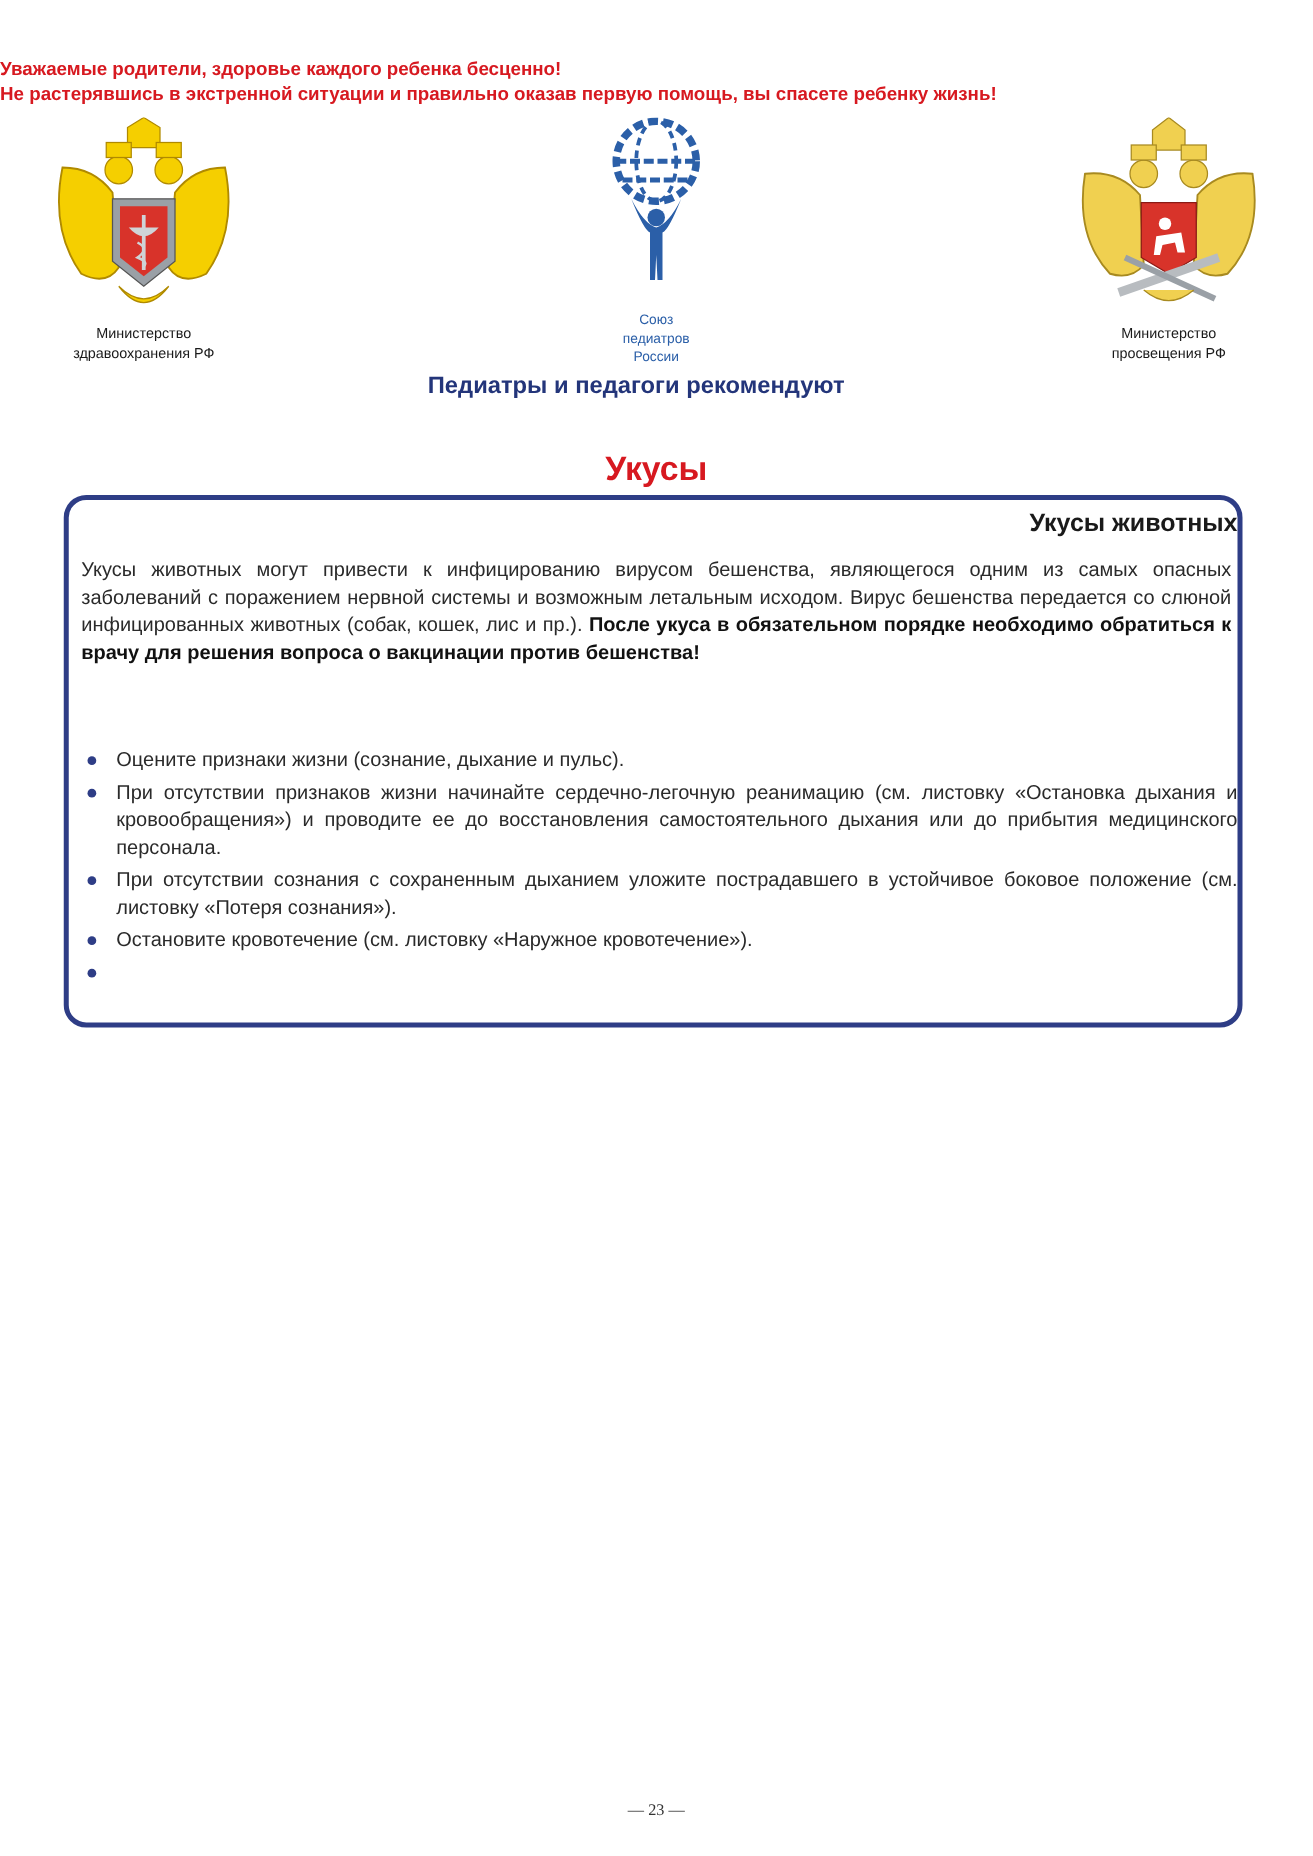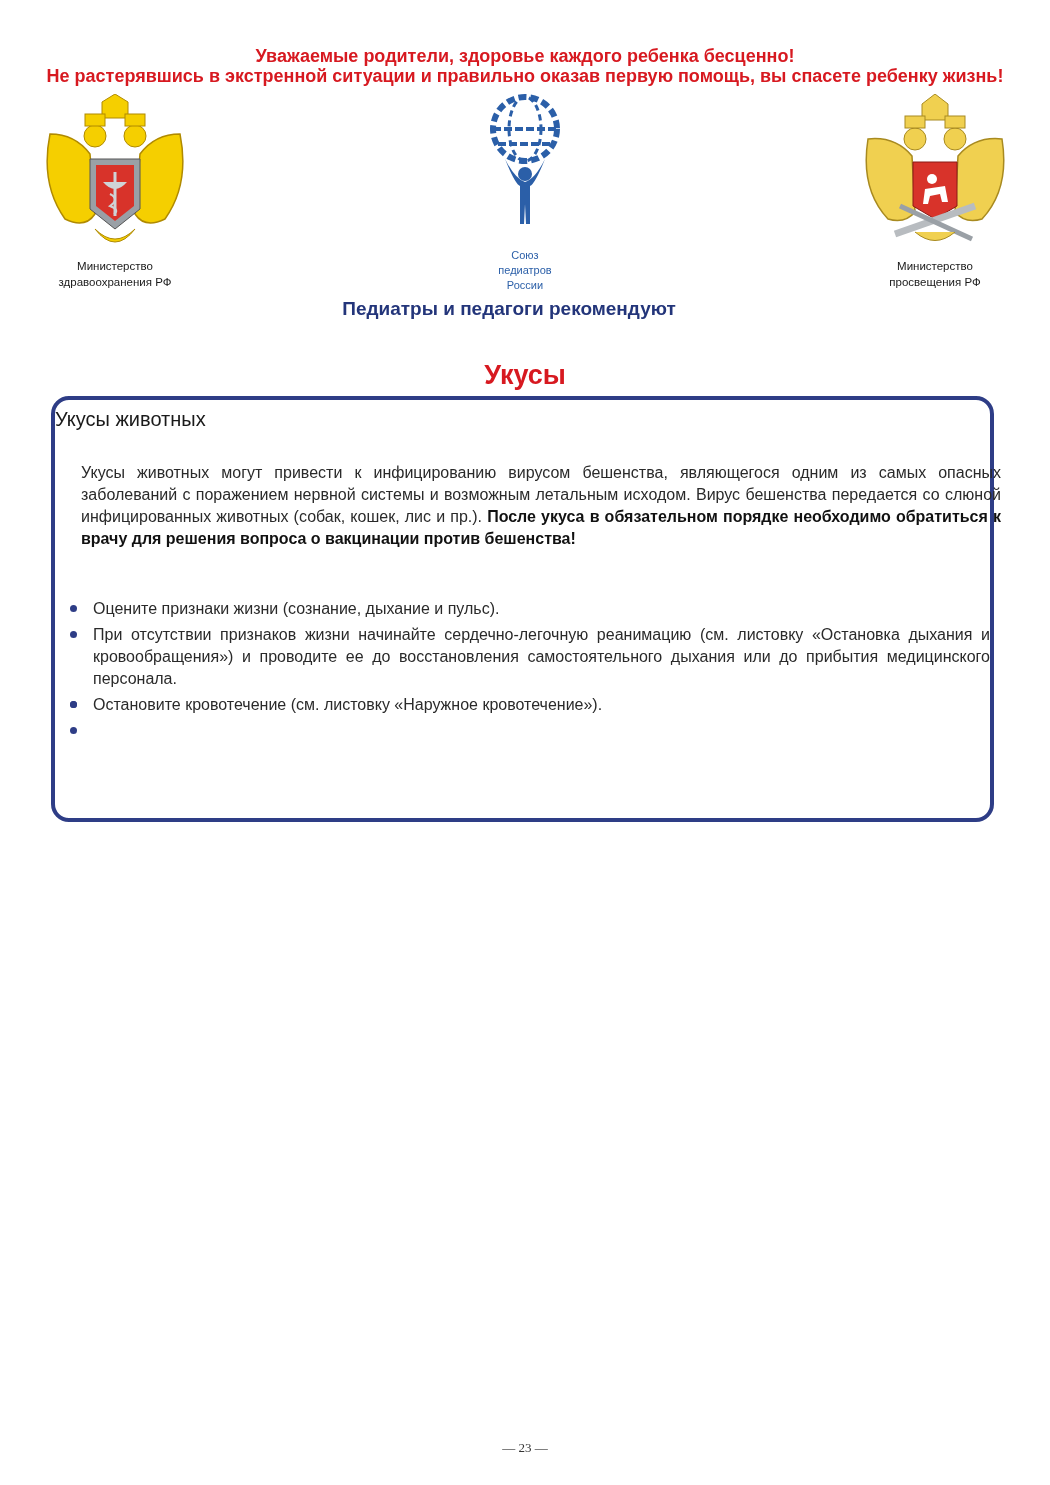--- a/index.html
+++ b/index.html
@@ -1,41 +1,41 @@
 <!DOCTYPE html>
 <html><head>
 <meta charset="utf-8">
 <style>
   html, body { margin: 0; padding: 0; background: #ffffff; }
   body { width: 1050px; height: 1485px; position: relative; overflow: hidden;
          font-family: "Liberation Sans", "DejaVu Sans", sans-serif; color: #1a1a1a; }
-  .top-notice { position: absolute; left: 0; width: 1050px; text-align: center;
-                color: #d71920; font-weight: bold; font-size: 18px; line-height: 20px; }
+  .top-notice { position: absolute; left: 0; width: 1050px; text-align: left;
+                color: #d71920; font-weight: bold; font-size: 15px; line-height: 20px; }
   .top-notice.l1 { top: 46px; }
   .top-notice.l2 { top: 66px; }
 
   .logo { position: absolute; text-align: center; }
   .logo-caption { font-weight: normal; font-size: 11.5px; line-height: 16px; color: #1a1a1a; }
   .logo-left { left: 30px; top: 94px; width: 170px; }
   .logo-right { left: 850px; top: 94px; width: 170px; }
   .logo-center { left: 460px; top: 94px; width: 130px; }
   .logo-center .logo-caption { color: #2b5fa8; font-size: 11px; line-height: 15px; }
 
   .subtitle { position: absolute; top: 298px; left: 0; width: 1018px; text-align: center;
               color: #23357a; font-weight: bold; font-size: 19px; }
   .main-title { position: absolute; top: 336px; left: 0; width: 1050px; text-align: center;
                 color: #d71920; font-weight: bold; font-size: 27px; margin-top: 24px; }
 
   .card { position: absolute; left: 51px; top: 396px; width: 943px; height: 426px;
           border: 4px solid #2e3d86; border-radius: 18px; box-sizing: border-box; }
-  .card h2 { position: absolute; left: 0; width: 100%; text-align: left; margin: 0;
-             font-size: 20px; font-weight: normal; color: #1a1a1a; }
+  .card h2 { position: absolute; left: 0; width: 100%; text-align: right; margin: 0;
+             font-size: 20px; font-weight: bold; color: #1a1a1a; }
   .card h2.h-a { top: 8px; }
   .card h2.h-b { top: 158px; }
-  .intro { position: absolute; left: 10px; top: 46px; width: 920px; margin: 16px;
+  .intro { position: absolute; left: 10px; top: 46px; width: 920px; margin: 0;
            font-size: 16px; line-height: 22px; text-align: justify; color: #2a2a2a; }
   .intro b { color: #111; }
   ul.steps { position: absolute; left: 10px; top: 198px; width: 925px; margin: 0; padding: 0; list-style: none; }
   ul.steps li { position: relative; padding-left: 28px; font-size: 16px; line-height: 22px;
                 margin-bottom: 4px; color: #2a2a2a; text-align: justify; }
   ul.steps li .dot { position: absolute; left: 5px; top: 7px; width: 7px; height: 7px;
                      border-radius: 50%; background: #2e3d86; }
   .page-num { position: absolute; top: 1440px; left: 0; width: 1050px; text-align: center;
               font-family: "Liberation Serif", serif; font-size: 13px; color: #333; }
 </style>
@@ -107,19 +107,19 @@
 
 <div class="subtitle">Педиатры и педагоги рекомендуют</div>
 <div class="main-title">Укусы</div>
 
 <div class="card">
   <h2 class="h-a">Укусы животных</h2>
   <p class="intro"><span>Укусы животных могут привести к инфицированию вирусом бешенства, являющегося одним из самых опасных заболеваний с поражением нервной системы и возможным летальным исходом. Вирус бешенства передается со слюной инфицированных животных (собак, кошек, лис и пр.). </span><b>После укуса в обязательном порядке необходимо обратиться к врачу для решения вопроса о вакцинации против бешенства!</b></p>
   <ul class="steps">
     <li><span class="dot"></span><span>Оцените признаки жизни (сознание, дыхание и пульс).</span></li>
     <li><span class="dot"></span><span>При отсутствии признаков жизни начинайте сердечно-легочную реанимацию (см. листовку «Остановка дыхания и кровообращения») и проводите ее до восстановления самостоятельного дыхания или до прибытия медицинского персонала.</span></li>
-    <li><span class="dot"></span></li>
+    <li><span class="dot"></span><span>При отсутствии сознания с сохраненным дыханием уложите пострадавшего в устойчивое боковое положение (см. листовку «Потеря сознания»).</span></li>
     <li><span class="dot"></span><span>Остановите кровотечение (см. листовку «Наружное кровотечение»).</span></li>
     <li><span class="dot"></span></li>
   </ul>
 </div>
 
 <div class="page-num">— 23 —</div>
 
 </body></html>

